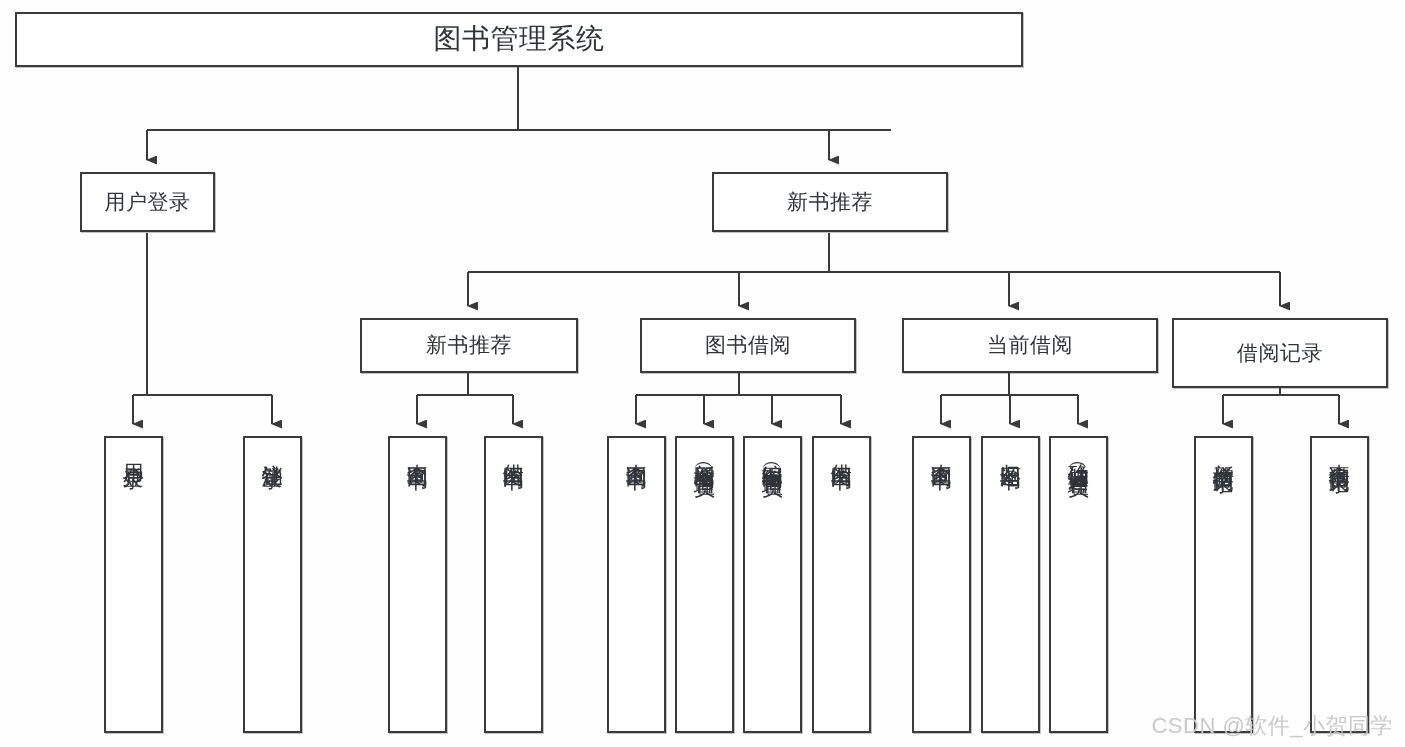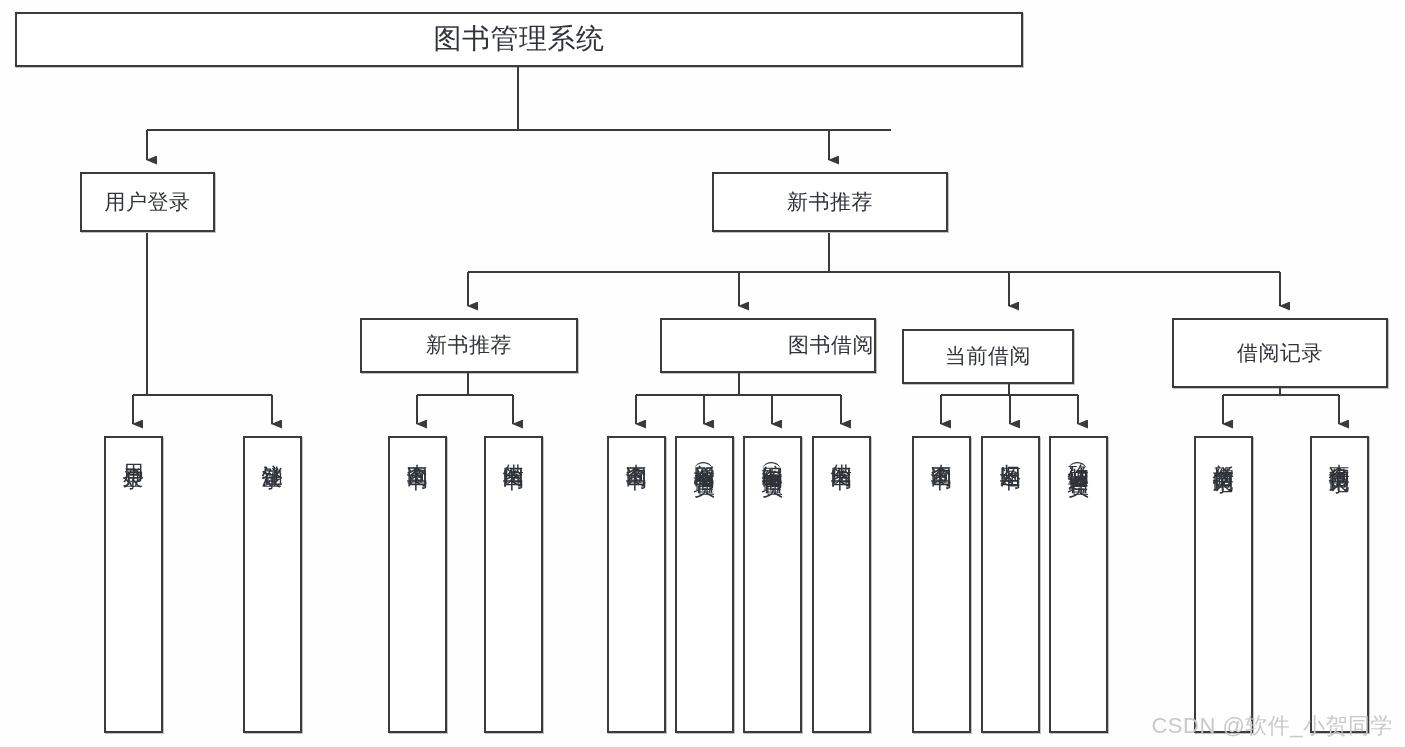--- a/index.html
+++ b/index.html
@@ -134,24 +134,24 @@
   <div class="node horizontal" style="left:80px; top:172px; width:135px; height:60px;">
     <span class="node-label">用户登录</span>
   </div>
   <div class="node horizontal" style="left:712px; top:172px; width:236px; height:60px;">
     <span class="node-label">新书推荐</span>
   </div>
 
   <div class="node horizontal" style="left:360px; top:318px; width:218px; height:55px;">
     <span class="node-label">新书推荐</span>
   </div>
-  <div class="node horizontal" style="left:660px; top:318px; width:216px; height:55px;justify-content:flex-end;">
+  <div class="node horizontal" style="left:640px; top:318px; width:216px; height:55px;">
     <span class="node-label">图书借阅</span>
   </div>
-  <div class="node horizontal" style="left:902px; top:329px; width:172px; height:55px;">
+  <div class="node horizontal" style="left:902px; top:318px; width:256px; height:55px;">
     <span class="node-label">当前借阅</span>
   </div>
   <div class="node horizontal" style="left:1172px; top:318px; width:216px; height:70px;">
     <span class="node-label">借阅记录</span>
   </div>
 
   <div class="node vertical" style="left:104px; top:436px; width:59px; height:297px;">
     <span class="node-label">用户登录</span>
   </div>
   <div class="node vertical" style="left:243px; top:436px; width:59px; height:297px;">

